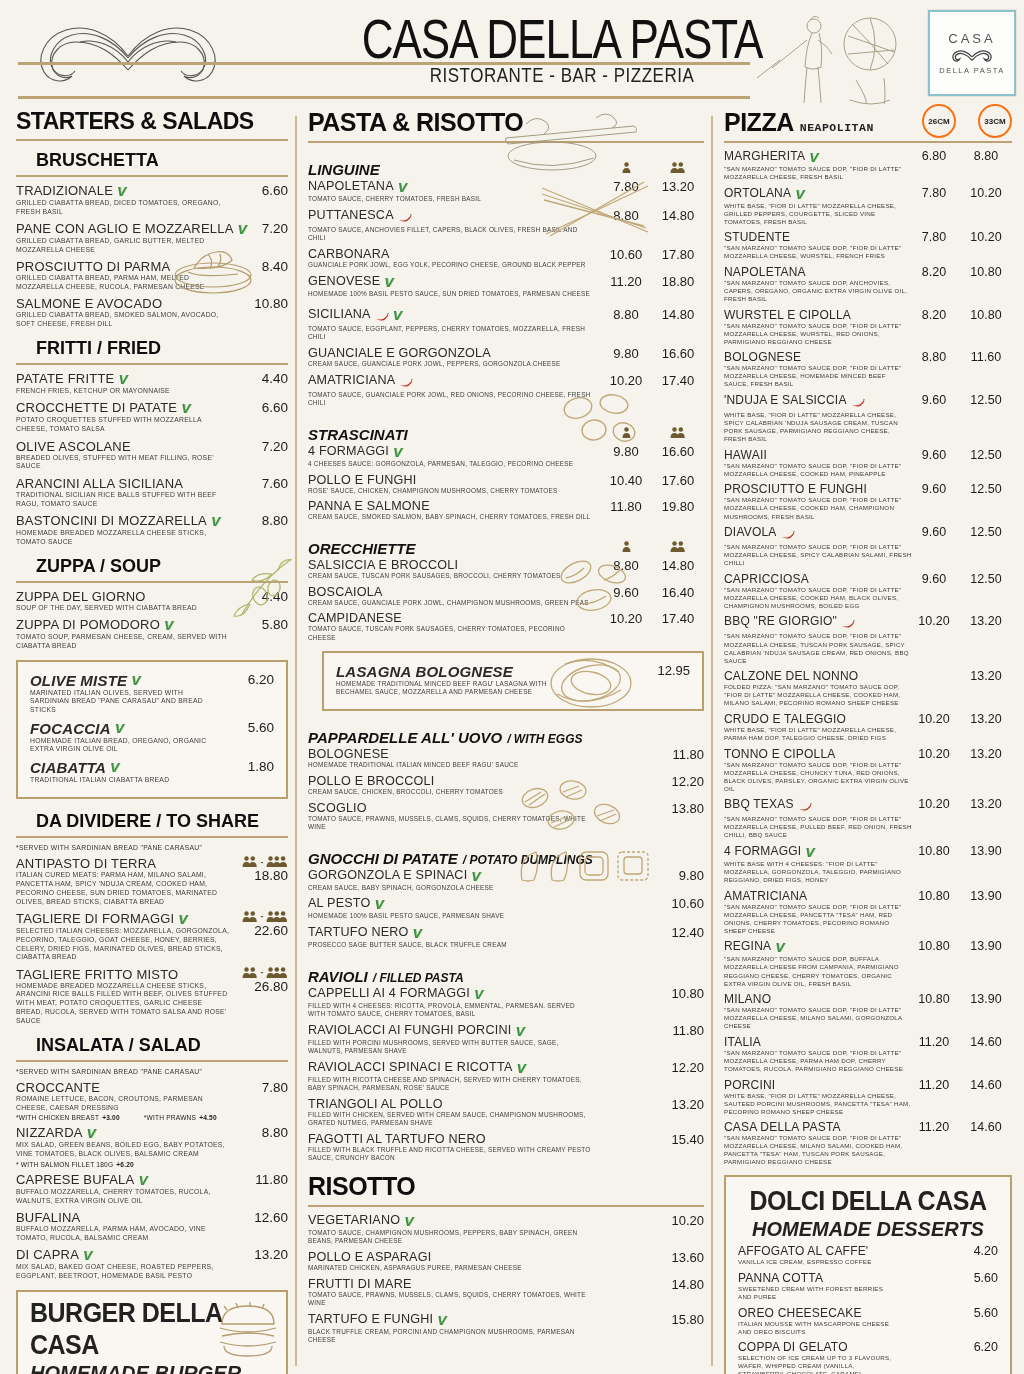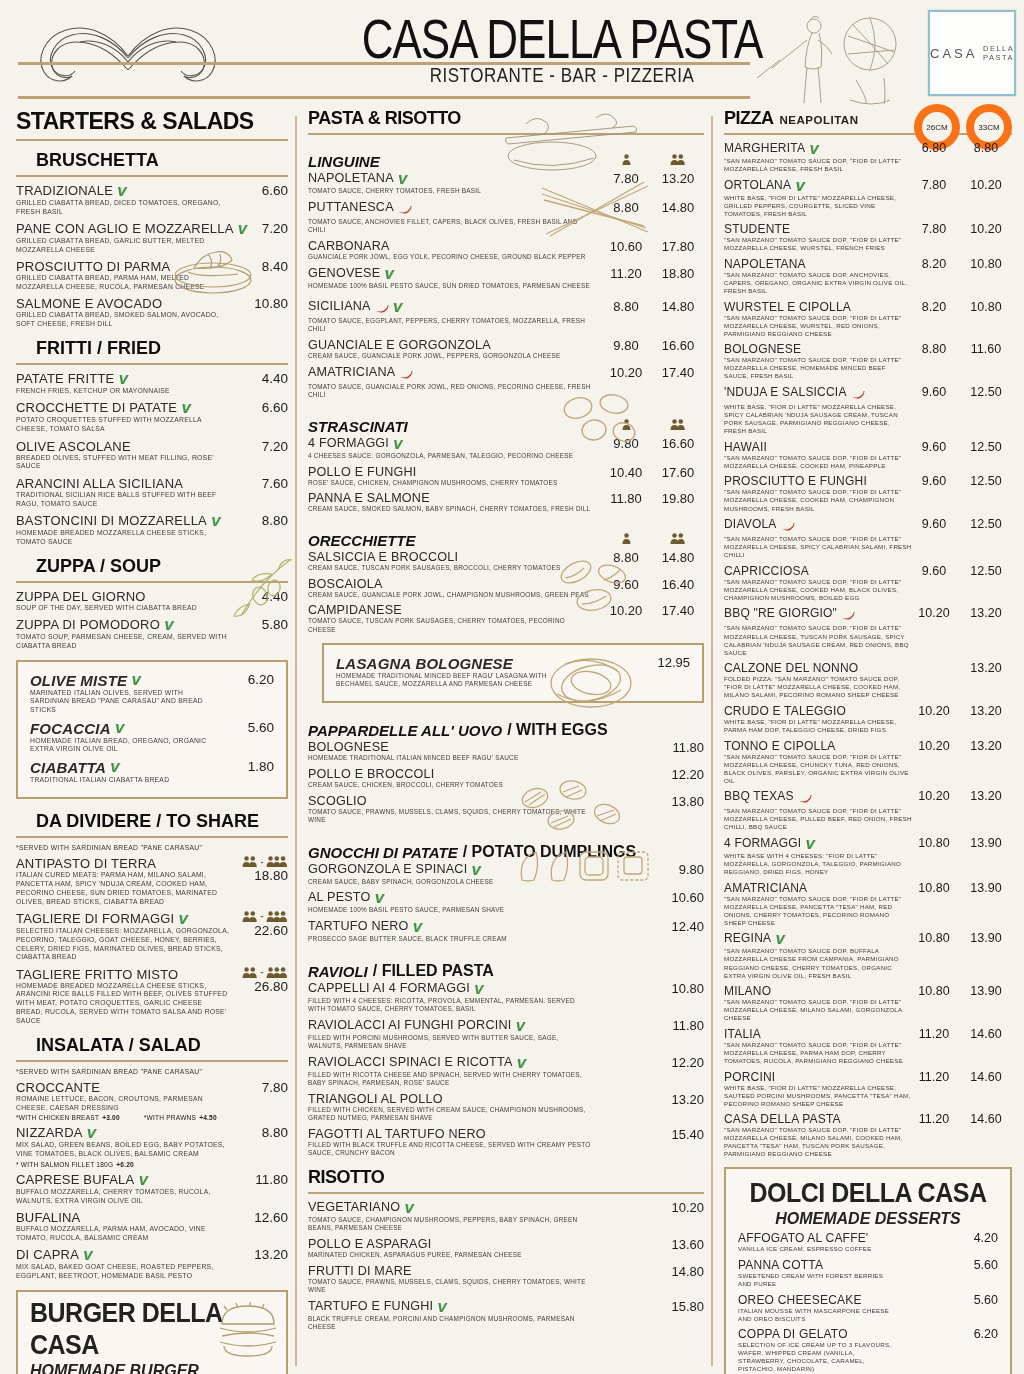--- a/index.html
+++ b/index.html
@@ -5,67 +5,67 @@
   html,body{margin:0;padding:0;}
   .page{position:relative;width:1024px;height:1374px;background:#f6f3ec;overflow:hidden;
         font-family:"Liberation Sans",sans-serif;color:#222;}
   
   .hdr-title{position:absolute;left:352px;top:8px;width:420px;text-align:center;
     font-size:44px;font-weight:500;letter-spacing:-1px;color:#111;transform:scaleY(1.25);transform-origin:top;}
   .gold-line{position:absolute;left:18px;width:732px;height:3px;background:#bda275;}
   .hdr-sub{position:absolute;left:352px;top:66px;width:420px;text-align:center;
     font-size:17px;font-weight:500;letter-spacing:0.5px;color:#222;transform:scaleY(1.15);}
   .logo-box{position:absolute;left:928px;top:10px;width:84px;height:82px;background:#fdfdfc;
-    border:2px solid #8fc0ce;box-shadow:0 0 0 1px #e8e4da;display:flex;flex-direction:row;
+    border:2px solid #8fc0ce;box-shadow:0 0 0 1px #e8e4da;display:flex;flex-direction:column;
     align-items:center;justify-content:center;gap:2px;}
   .logo-top{font-size:13px;letter-spacing:3px;color:#555;}
   .logo-bottom{font-size:7.5px;letter-spacing:1.5px;color:#555;}
   
   .vdiv{position:absolute;top:116px;bottom:8px;width:2px;background:#cdb990;}
   .col{position:absolute;top:108px;}
   .col-left{left:16px;width:272px;--name:13px;--desc:6.8px;--price:13.5px;--dr:58px;}
   .col-mid{left:308px;width:396px;--name:12.6px;--desc:6.4px;--price:13px;--dr:112px;}
   .col-right{left:724px;width:288px;--name:12px;--desc:6.2px;--price:12.5px;--dr:100px;}
   .sec{margin-bottom:9px;position:relative;}
   .sec-t1{font-size:23px;font-weight:bold;color:#0e0e0e;letter-spacing:-0.5px;transform:scaleY(1.1);transform-origin:left bottom;}
-  .col-mid .sec-t1,.col-right .sec-t1{font-size:18px;text-align:right;}
+  .col-mid .sec-t1,.col-right .sec-t1{font-size:25px;text-align:right;}
   .sec-t2{font-size:18px;font-weight:bold;color:#0e0e0e;transform:scaleY(1.05);transform-origin:left bottom;margin-left:20px;}
-  .t1-suffix{font-size:0.72em;font-weight:bold;letter-spacing:0.5px;}
+  .t1-suffix{font-size:0.72em;font-weight:bold;letter-spacing:0.5px;font-family:Liberation Mono, monospace;}
   .t1-suffix.it{font-style:italic;font-size:0.92em;}
   .rule{height:2px;background:#bda275;margin:4px 0 6px;}
   .sec-note{font-size:6.8px;color:#333;margin:2px 0 5px;letter-spacing:0.3px;}
   .ghead{display:flex;align-items:flex-end;margin:18px 0 1px;position:relative;}
   .gtitle{font-size:15px;font-weight:bold;font-style:italic;color:#111;}
-  .gsuffix{font-size:16px;font-weight:bold;margin-left:5px;color:#111;}
+  .gsuffix{font-size:12px;font-weight:bold;font-style:italic;margin-left:5px;color:#111;}
   .gicons{position:absolute;right:0;top:-2px;display:flex;}
   .gic{width:52px;text-align:center;}
   
   .item{position:relative;margin-bottom:4.5px;}
   .ihead{display:flex;align-items:flex-start;gap:4px;padding-right:var(--dr);}
   .iname{font-size:var(--name);color:#2a2a2a;letter-spacing:0.2px;white-space:nowrap;}
   .idesc{font-size:var(--desc);color:#3c3c3c;letter-spacing:0.25px;line-height:1.3;padding-right:var(--dr);}
   .iright{position:absolute;right:0;top:0;display:flex;flex-direction:column;align-items:flex-end;}
   .price{font-size:var(--price);color:#1c1c1c;}
   .p2row{display:flex;}
   .p2{width:52px;text-align:center;font-size:var(--price);color:#1c1c1c;}
   .v-mark{color:#3f8f44;font-weight:bold;font-style:italic;font-size:0.85em;
     text-shadow:0.7px 0 0 #9ccf92;margin-top:1px;}
   .extras{display:flex;gap:24px;font-size:6.6px;color:#222;margin-top:1.5px;letter-spacing:0.2px;}
   .extras b{font-weight:bold;}
   .share-icons{display:flex;align-items:center;gap:3px;color:#6d5a2e;font-size:9px;font-weight:bold;margin-bottom:1px;}
   
   .boxed{border:2px solid #b99f6e;background:rgba(253,252,249,0.5);padding:10px 12px 8px;margin-bottom:12px;position:relative;}
   .boxed .fancy .iname{font-style:italic;font-weight:bold;font-size:15px;}
   .box-title{font-size:25px;font-weight:bold;letter-spacing:-0.5px;transform:scaleY(1.08);transform-origin:left bottom;}
-  .box-sub{font-size:16px;font-weight:bold;font-style:italic;margin:2px 0 3px;}
+  .box-sub{font-size:20px;font-weight:bold;font-style:italic;margin:2px 0 3px;}
   .center .box-title,.center .box-sub{text-align:center;transform-origin:center bottom;}
   .decor{position:absolute;pointer-events:none;}
   .sizes-circles{position:absolute;right:0;top:-4px;display:flex;}
-  .size-circle{width:30px;height:30px;border:8px solid #f97316;border-radius:50%;background:#f6f3ec;
-    display:flex;align-items:center;justify-content:center;font-size:8px;font-weight:normal;margin-left:6px;}
+  .size-circle{width:30px;height:30px;border:2px solid #f97316;border-radius:50%;background:#f6f3ec;
+    display:flex;align-items:center;justify-content:center;font-size:8px;font-weight:bold;margin-left:22px;}
 </style>
 </head>
 <body>
 
 <div class="page">
 
   <svg class="decor" style="left:28px;top:14px;" width="200" height="80" viewBox="0 0 200 80">
     <g fill="none" stroke="#555" stroke-width="1.1">
       <path d="M100 42 C82 18 58 10 38 16 C16 23 8 44 16 58 C22 68 36 70 44 62 C36 66 26 62 24 52 C22 40 32 28 48 28 C70 28 86 40 100 56"></path>
       <path d="M100 42 C118 18 142 10 162 16 C184 23 192 44 184 58 C178 68 164 70 156 62 C164 66 174 62 176 52 C178 40 168 28 152 28 C130 28 114 40 100 56"></path>

